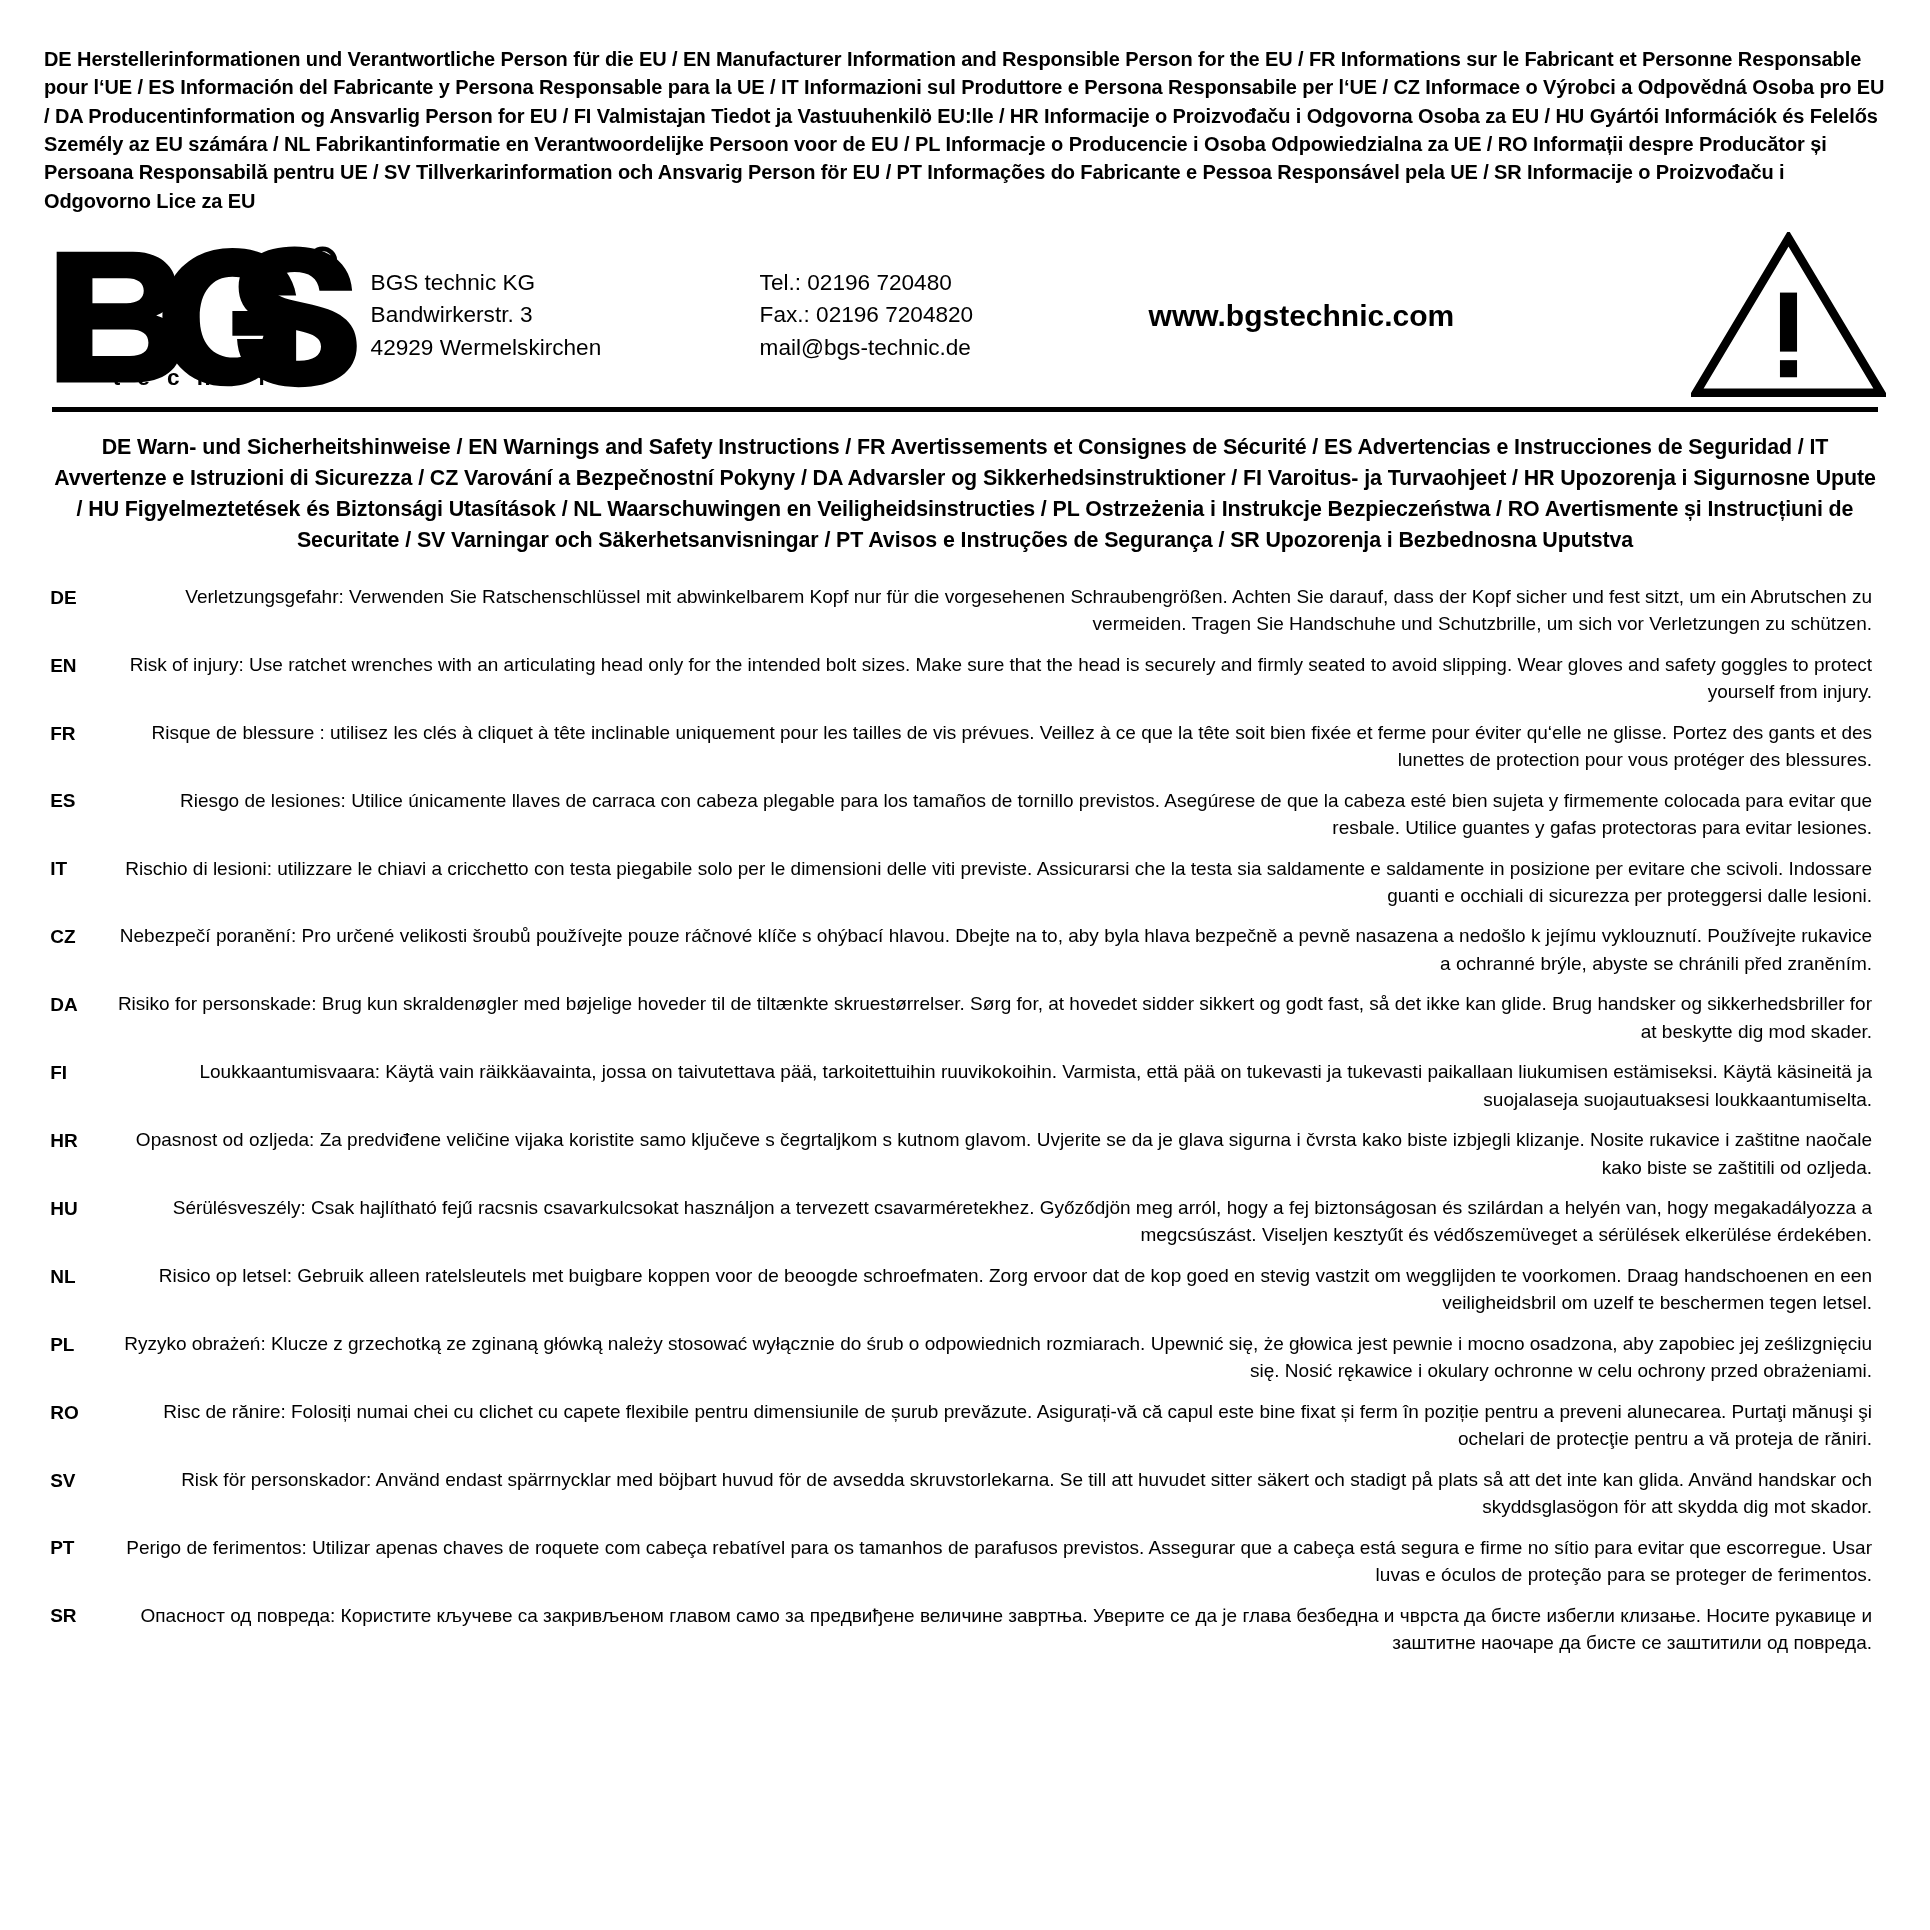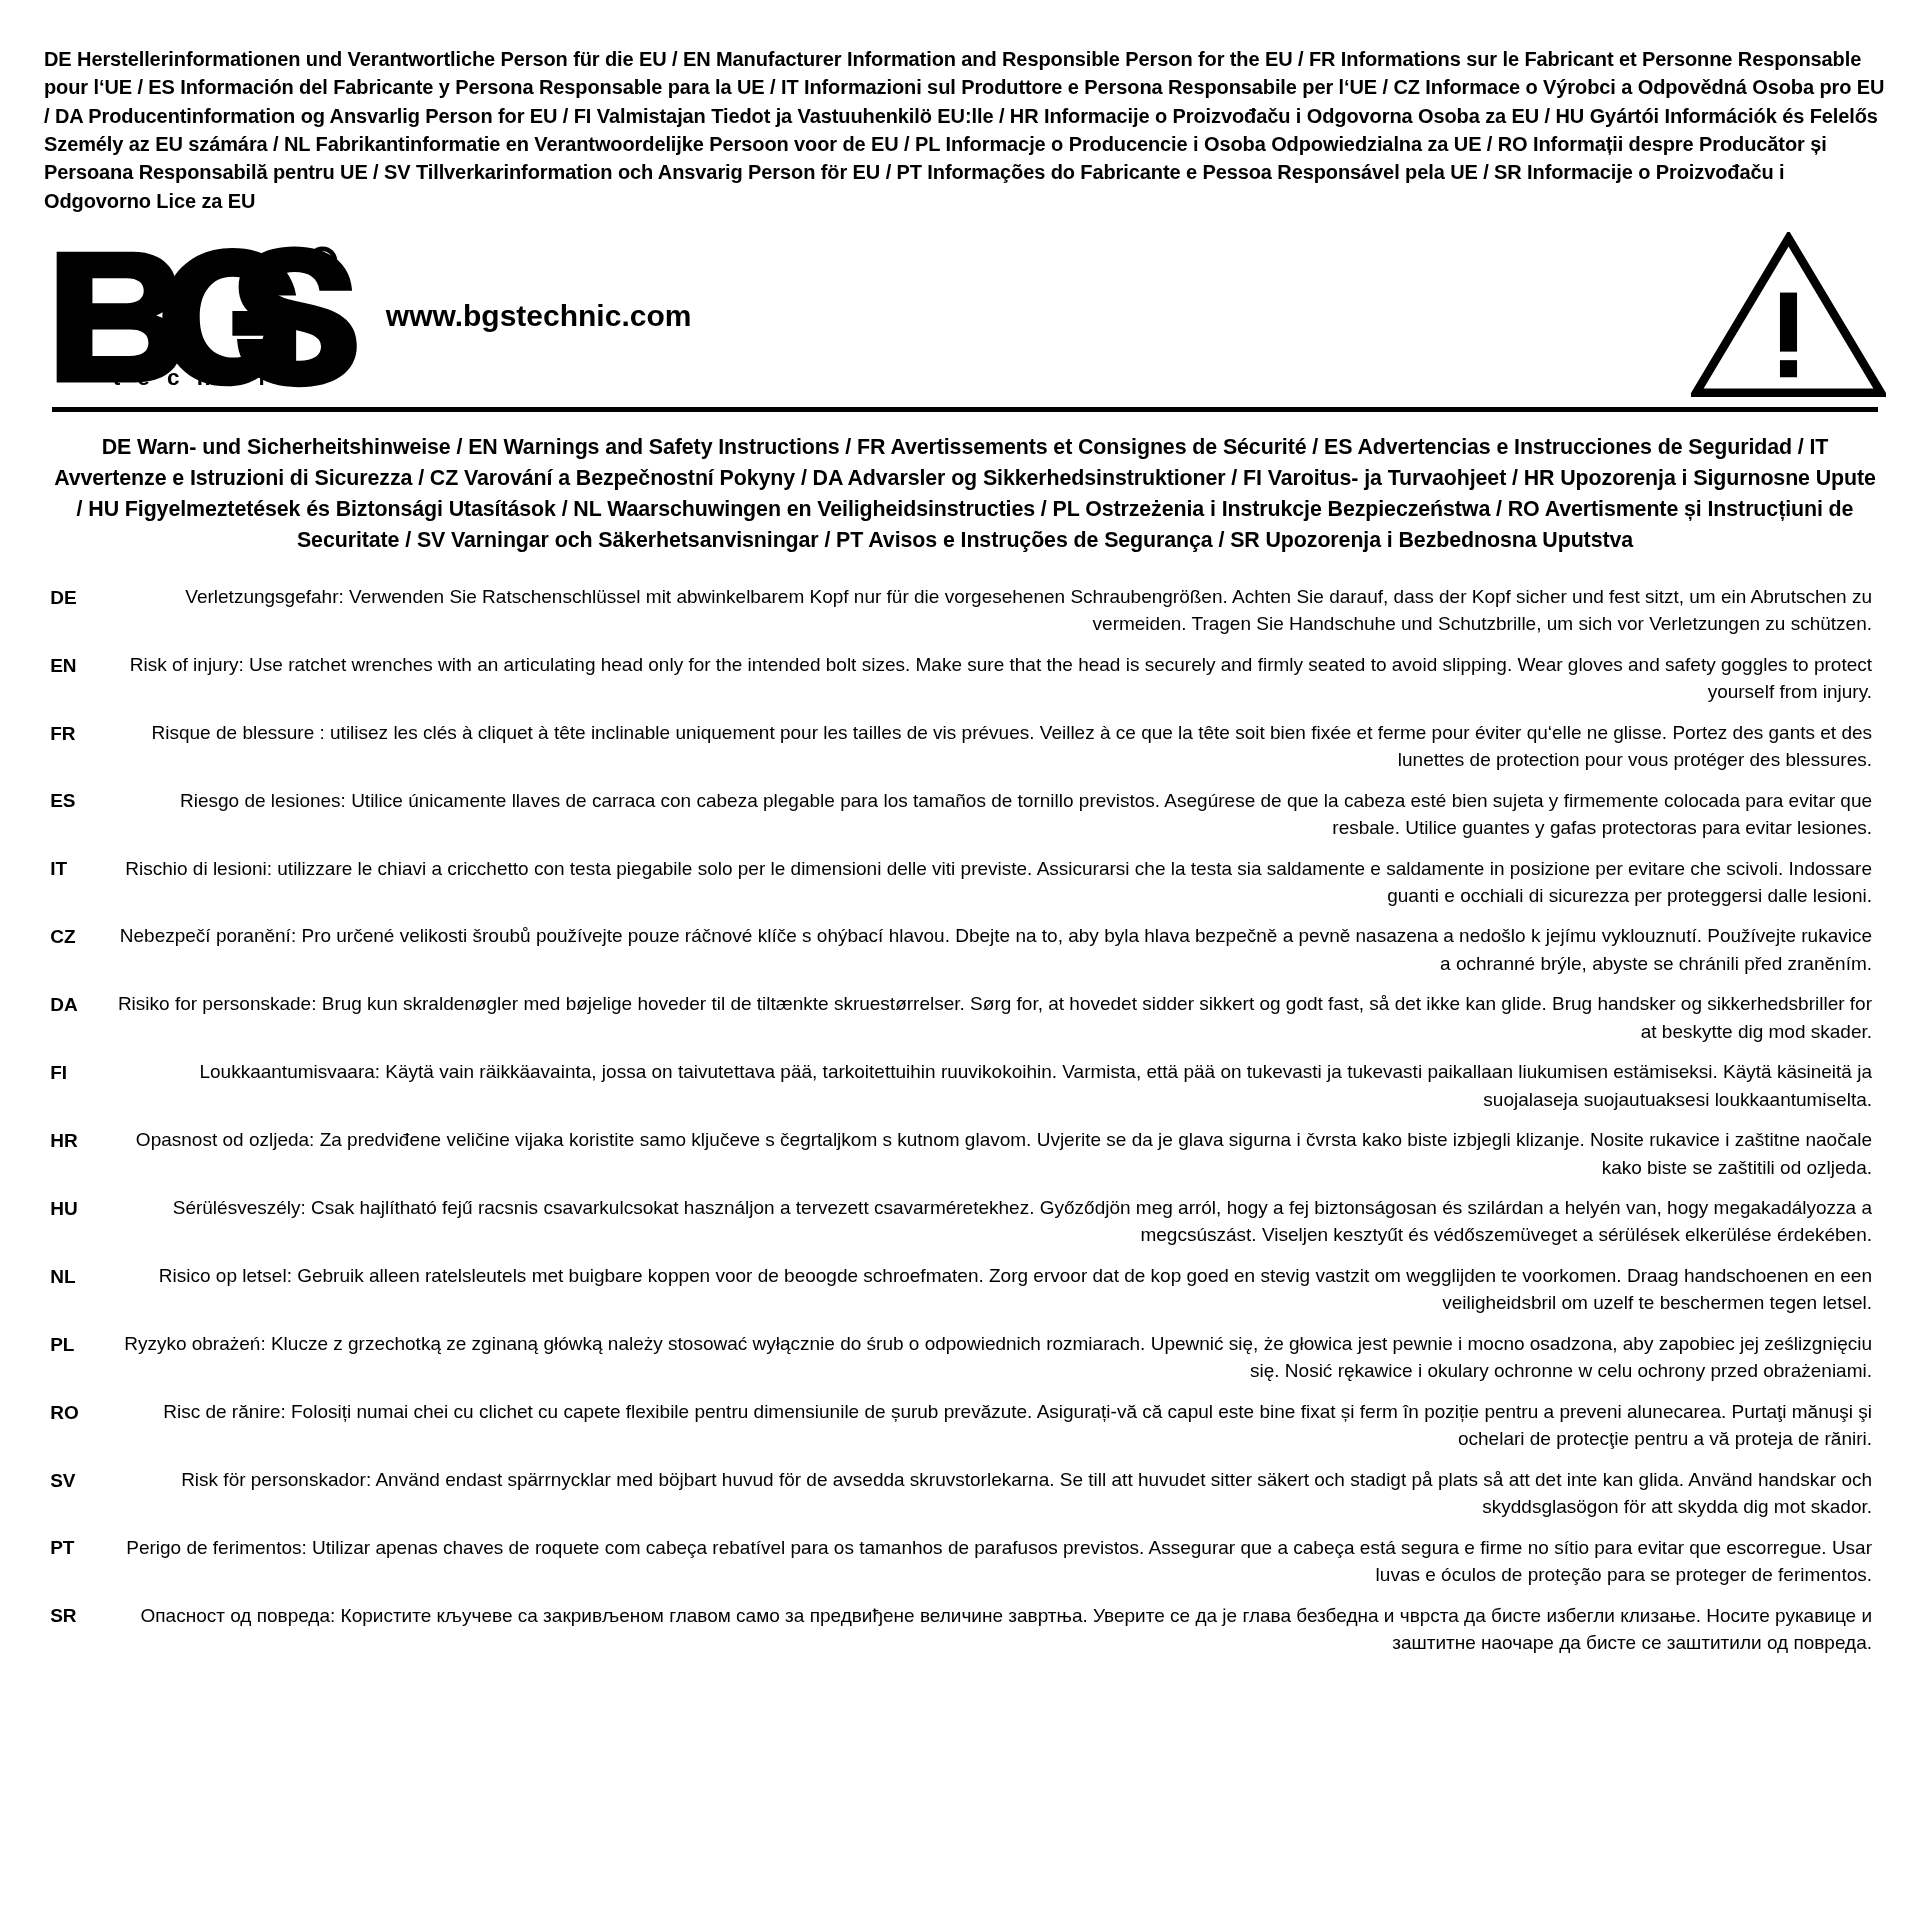--- a/index.html
+++ b/index.html
@@ -130,21 +130,31 @@
 
         <path fill="#000" d="M330,122 C331,140 344,150 366,150 C384,150 394,143 394,132 C394,121 386,116 364,111 L344,107 C306,99 288,82 288,55 C288,24 316,3 360,3 C404,3 432,25 434,60 L392,60 C390,44 379,36 360,36 C343,36 333,43 333,54 C333,64 341,69 360,73 L383,78 C423,87 440,103 440,131 C440,164 411,184 365,184 C316,184 288,161 286,122 Z" transform="translate(-48,0)"></path>
 
         <circle cx="348" cy="22" r="16" fill="none" stroke="#000" stroke-width="6"></circle>
         <text x="348" y="31" font-family="Liberation Serif, serif" font-size="22" text-anchor="middle" fill="#000">R</text>
 
         <text x="78" y="181" font-family="Liberation Sans, sans-serif" font-size="29" font-weight="bold" letter-spacing="7" fill="#000">t e c h n i c</text>
       </svg>
     </div>
 
-
+    <div class="addr">
+      <div>BGS technic KG</div>
+      <div>Bandwirkerstr. 3</div>
+      <div>42929 Wermelskirchen</div>
+    </div>
+
+    <div class="contact">
+      <div>Tel.: 02196 720480</div>
+      <div>Fax.: 02196 7204820</div>
+      <div>mail@bgs-technic.de</div>
+    </div>
 
     <div class="web">www.bgstechnic.com</div>
 
     <div class="warn-tri">
       <svg width="195" height="167" viewBox="0 0 250 215" xmlns="http://www.w3.org/2000/svg" aria-hidden="true">
         <path d="M125,8 L244,207 L6,207 Z" fill="none" stroke="#000" stroke-width="11" stroke-linejoin="miter"></path>
         <rect x="114" y="78" width="22" height="76" fill="#000"></rect>
         <rect x="114" y="165" width="22" height="22" fill="#000"></rect>
       </svg>
     </div>

